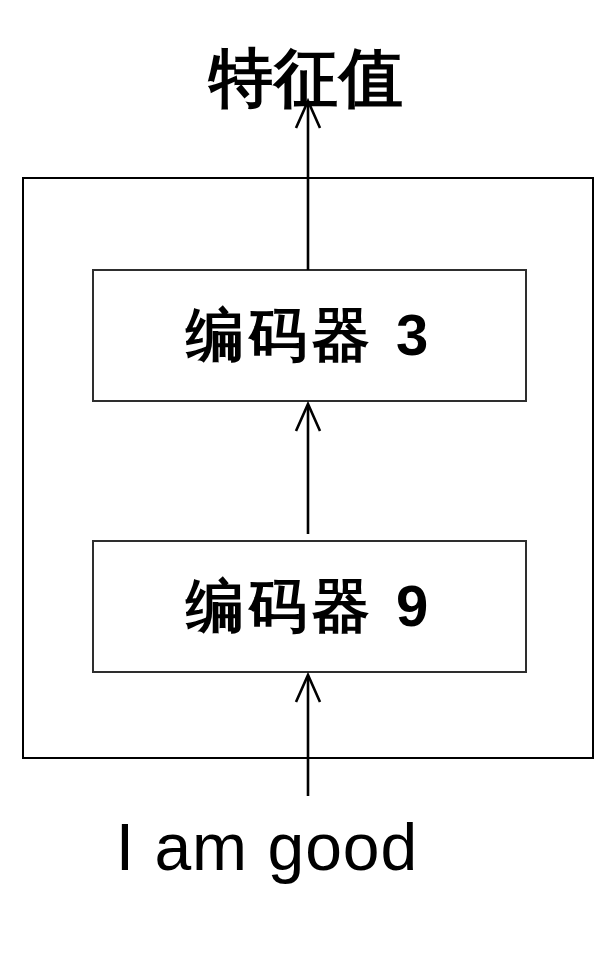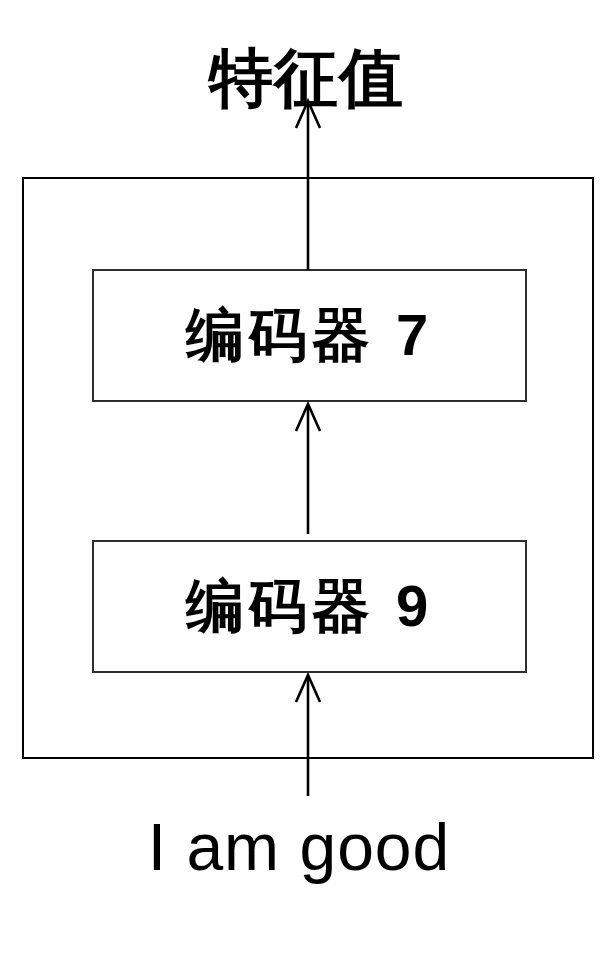--- a/index.html
+++ b/index.html
@@ -77,34 +77,33 @@
     position: absolute;
     top: 810px;
     left: 0;
     width: 534px;
     text-align: center;
     font-size: 66px;
     line-height: 1.15;
     font-weight: normal;
     letter-spacing: 1px;
     white-space: nowrap;
-    padding-left: 32px;
   }
 </style>
 </head>
 <body>
 
 <div class="canvas">
 
   <div class="output-label">特征值</div>
 
   <div class="outer-box"></div>
 
   <div class="encoder-box enc2">
-    <span class="encoder-label">编码器 7</span>
+    <span class="encoder-label">编码器 3</span>
   </div>
 
   <div class="encoder-box enc1">
     <span class="encoder-label">编码器 9</span>
   </div>
 
   <svg class="arrows-layer" viewBox="0 0 613 972" xmlns="http://www.w3.org/2000/svg">
 
     <g>
       <line x1="308" y1="270" x2="308" y2="102"></line>

